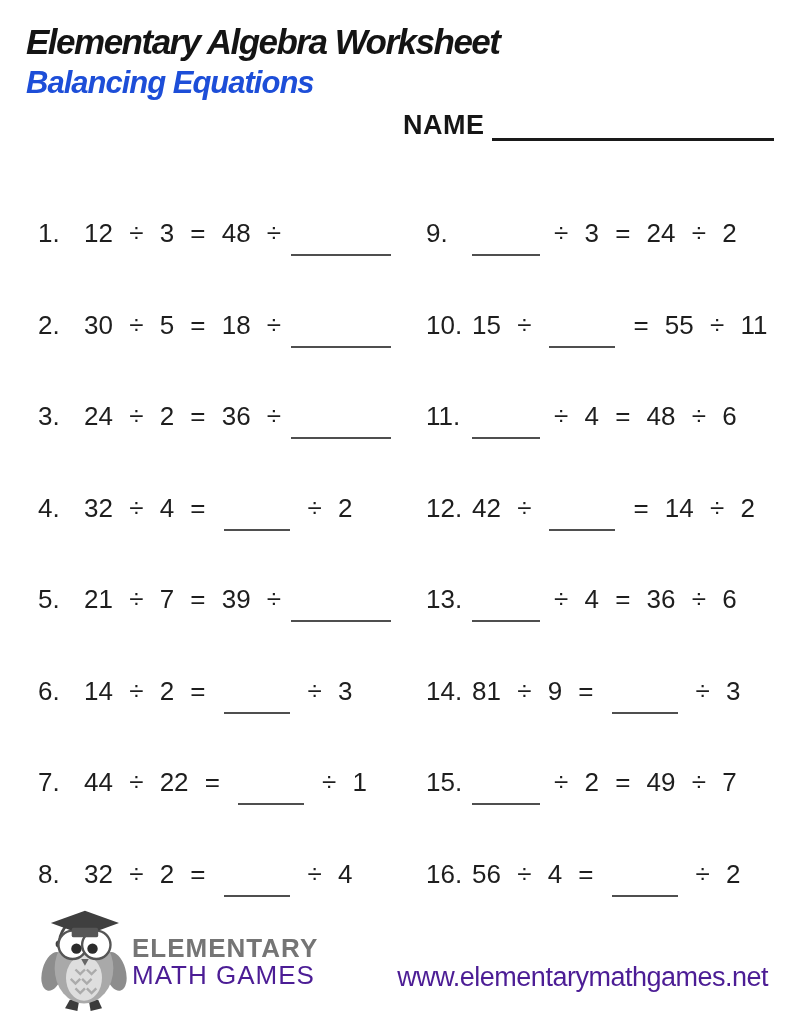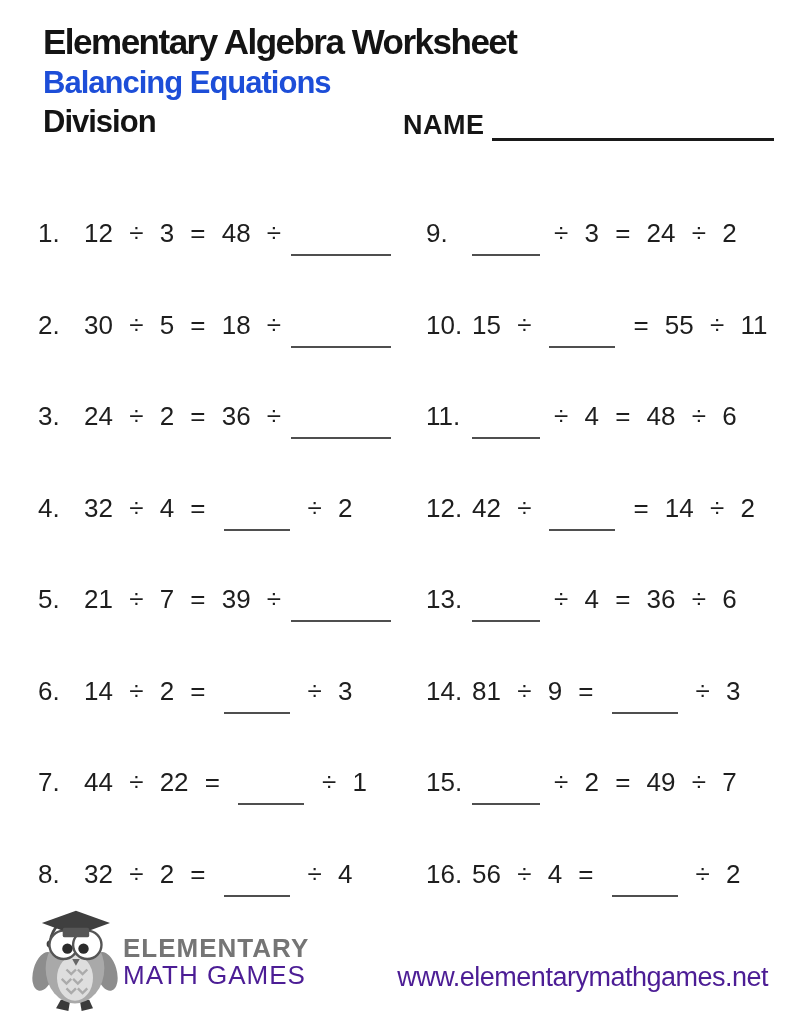--- a/index.html
+++ b/index.html
@@ -7,21 +7,21 @@
     position: relative;
     width: 800px;
     height: 1035px;
     background: #ffffff;
     overflow: hidden;
     font-family: "Liberation Sans", "DejaVu Sans", sans-serif;
     color: #1e1e1e;
   }
 
   
-  .header { position: absolute; top: 20px; left: 43px; }
+  .header { position: absolute; top: 20px; left: 26px; font-style: italic; }
   .title {
     font-size: 35px; font-weight: bold; letter-spacing: -1.5px;
     line-height: 1.25; color: #141414;
   }
   .subtitle {
     font-size: 31px; font-weight: bold; letter-spacing: -1px;
     line-height: 1.25; color: #1d4ed8;
   }
   .topic {
     font-size: 31px; font-weight: bold; letter-spacing: -1px;
@@ -58,21 +58,21 @@
     display: inline-block; height: 12px;
     border-bottom: 2px solid #4f4f4f;
     transform: translateY(14px);
   }
   .blank.trail { width: 100px; margin-left: 10px; }
   .blank.lead  { width: 68px;  margin-right: 14px; }
   .blank.mid   { width: 66px;  margin: 0 18px; }
 
   
   .footer {
-    position: absolute; left: 31px; right: 30px; bottom: 0; height: 120px;
+    position: absolute; left: 40px; right: 30px; bottom: 0; height: 120px;
   }
   .logo {
     position: absolute; left: 0; bottom: 18px;
     display: flex; align-items: center;
   }
   .logo-text { margin-left: 4px; line-height: 1.05; }
   .logo-line1 {
     font-size: 26px; font-weight: bold; letter-spacing: 1px; color: #757575;
   }
   .logo-line2 {
@@ -84,21 +84,20 @@
   }
 </style>
 </head>
 <body>
 
 <div class="page">
 
   <div class="header">
     <div class="title">Elementary Algebra Worksheet</div>
     <div class="subtitle">Balancing Equations</div>
-    <div class="topic">Division</div>
   </div>
 
   <div class="name-block">
     <span class="name-label">NAME</span>
     <span class="name-line"></span>
   </div>
 
   <div class="problems" id="problems">
     <div class="problem">
       <span class="pnum">1.</span>

